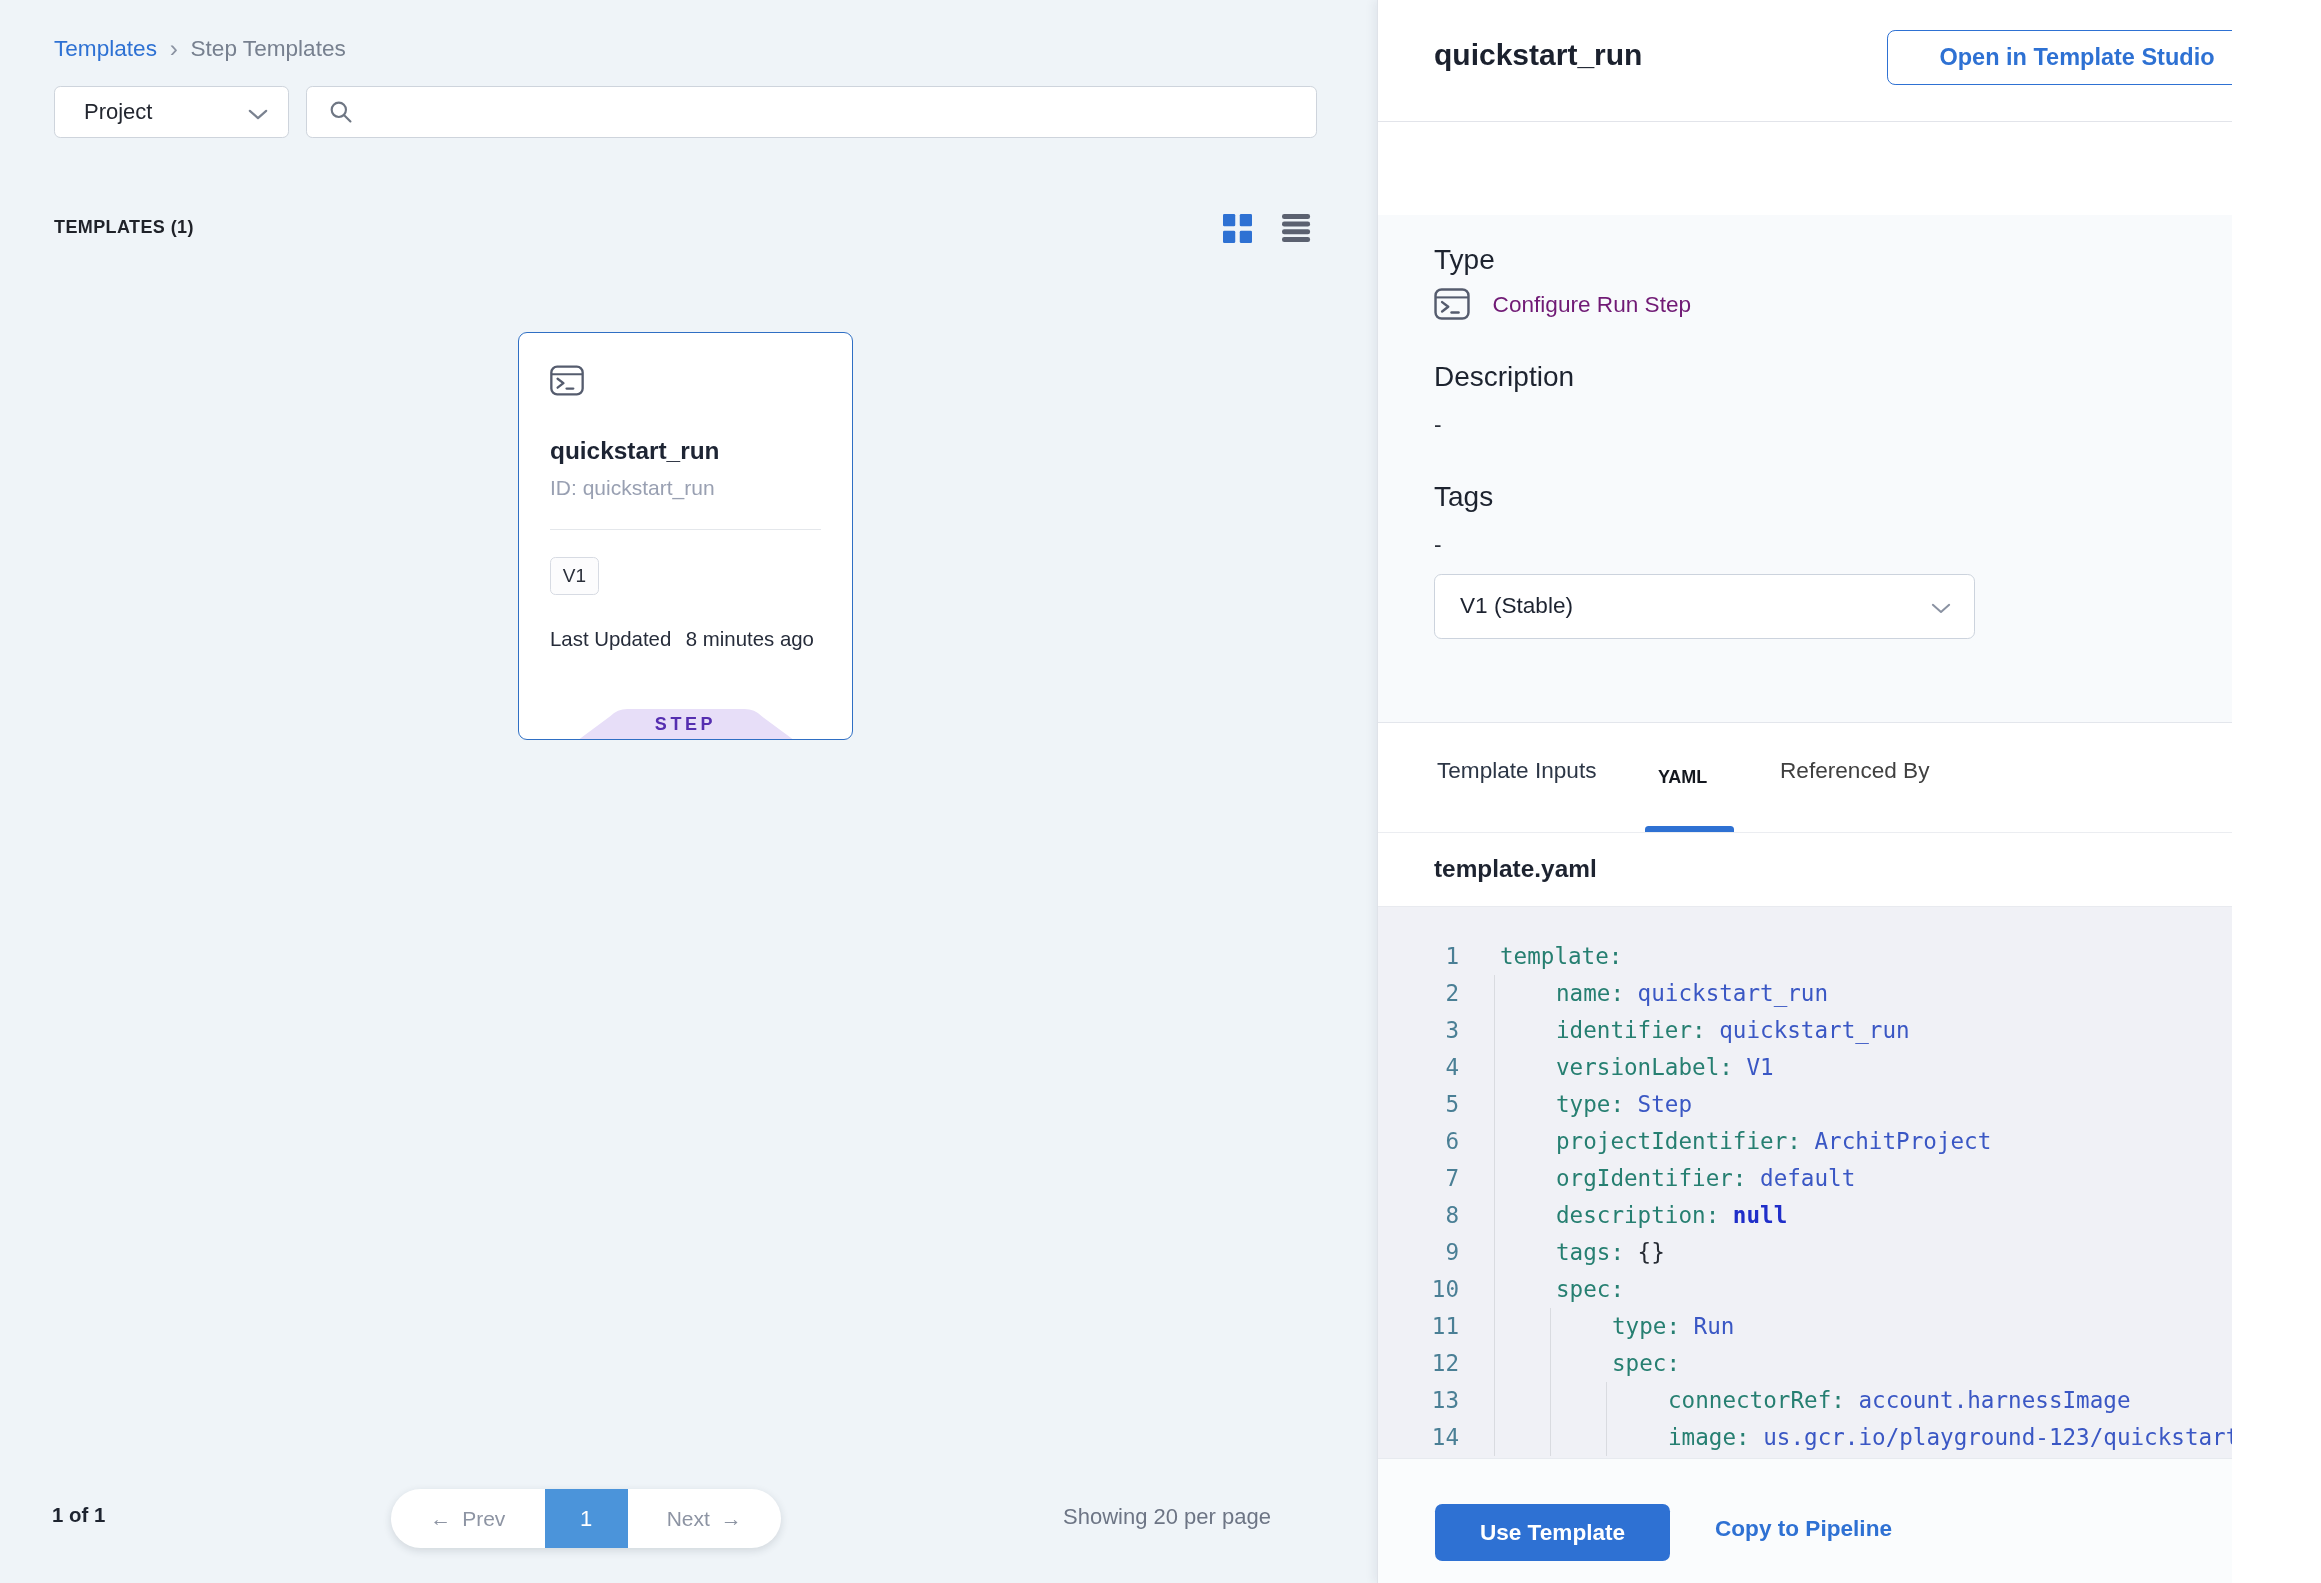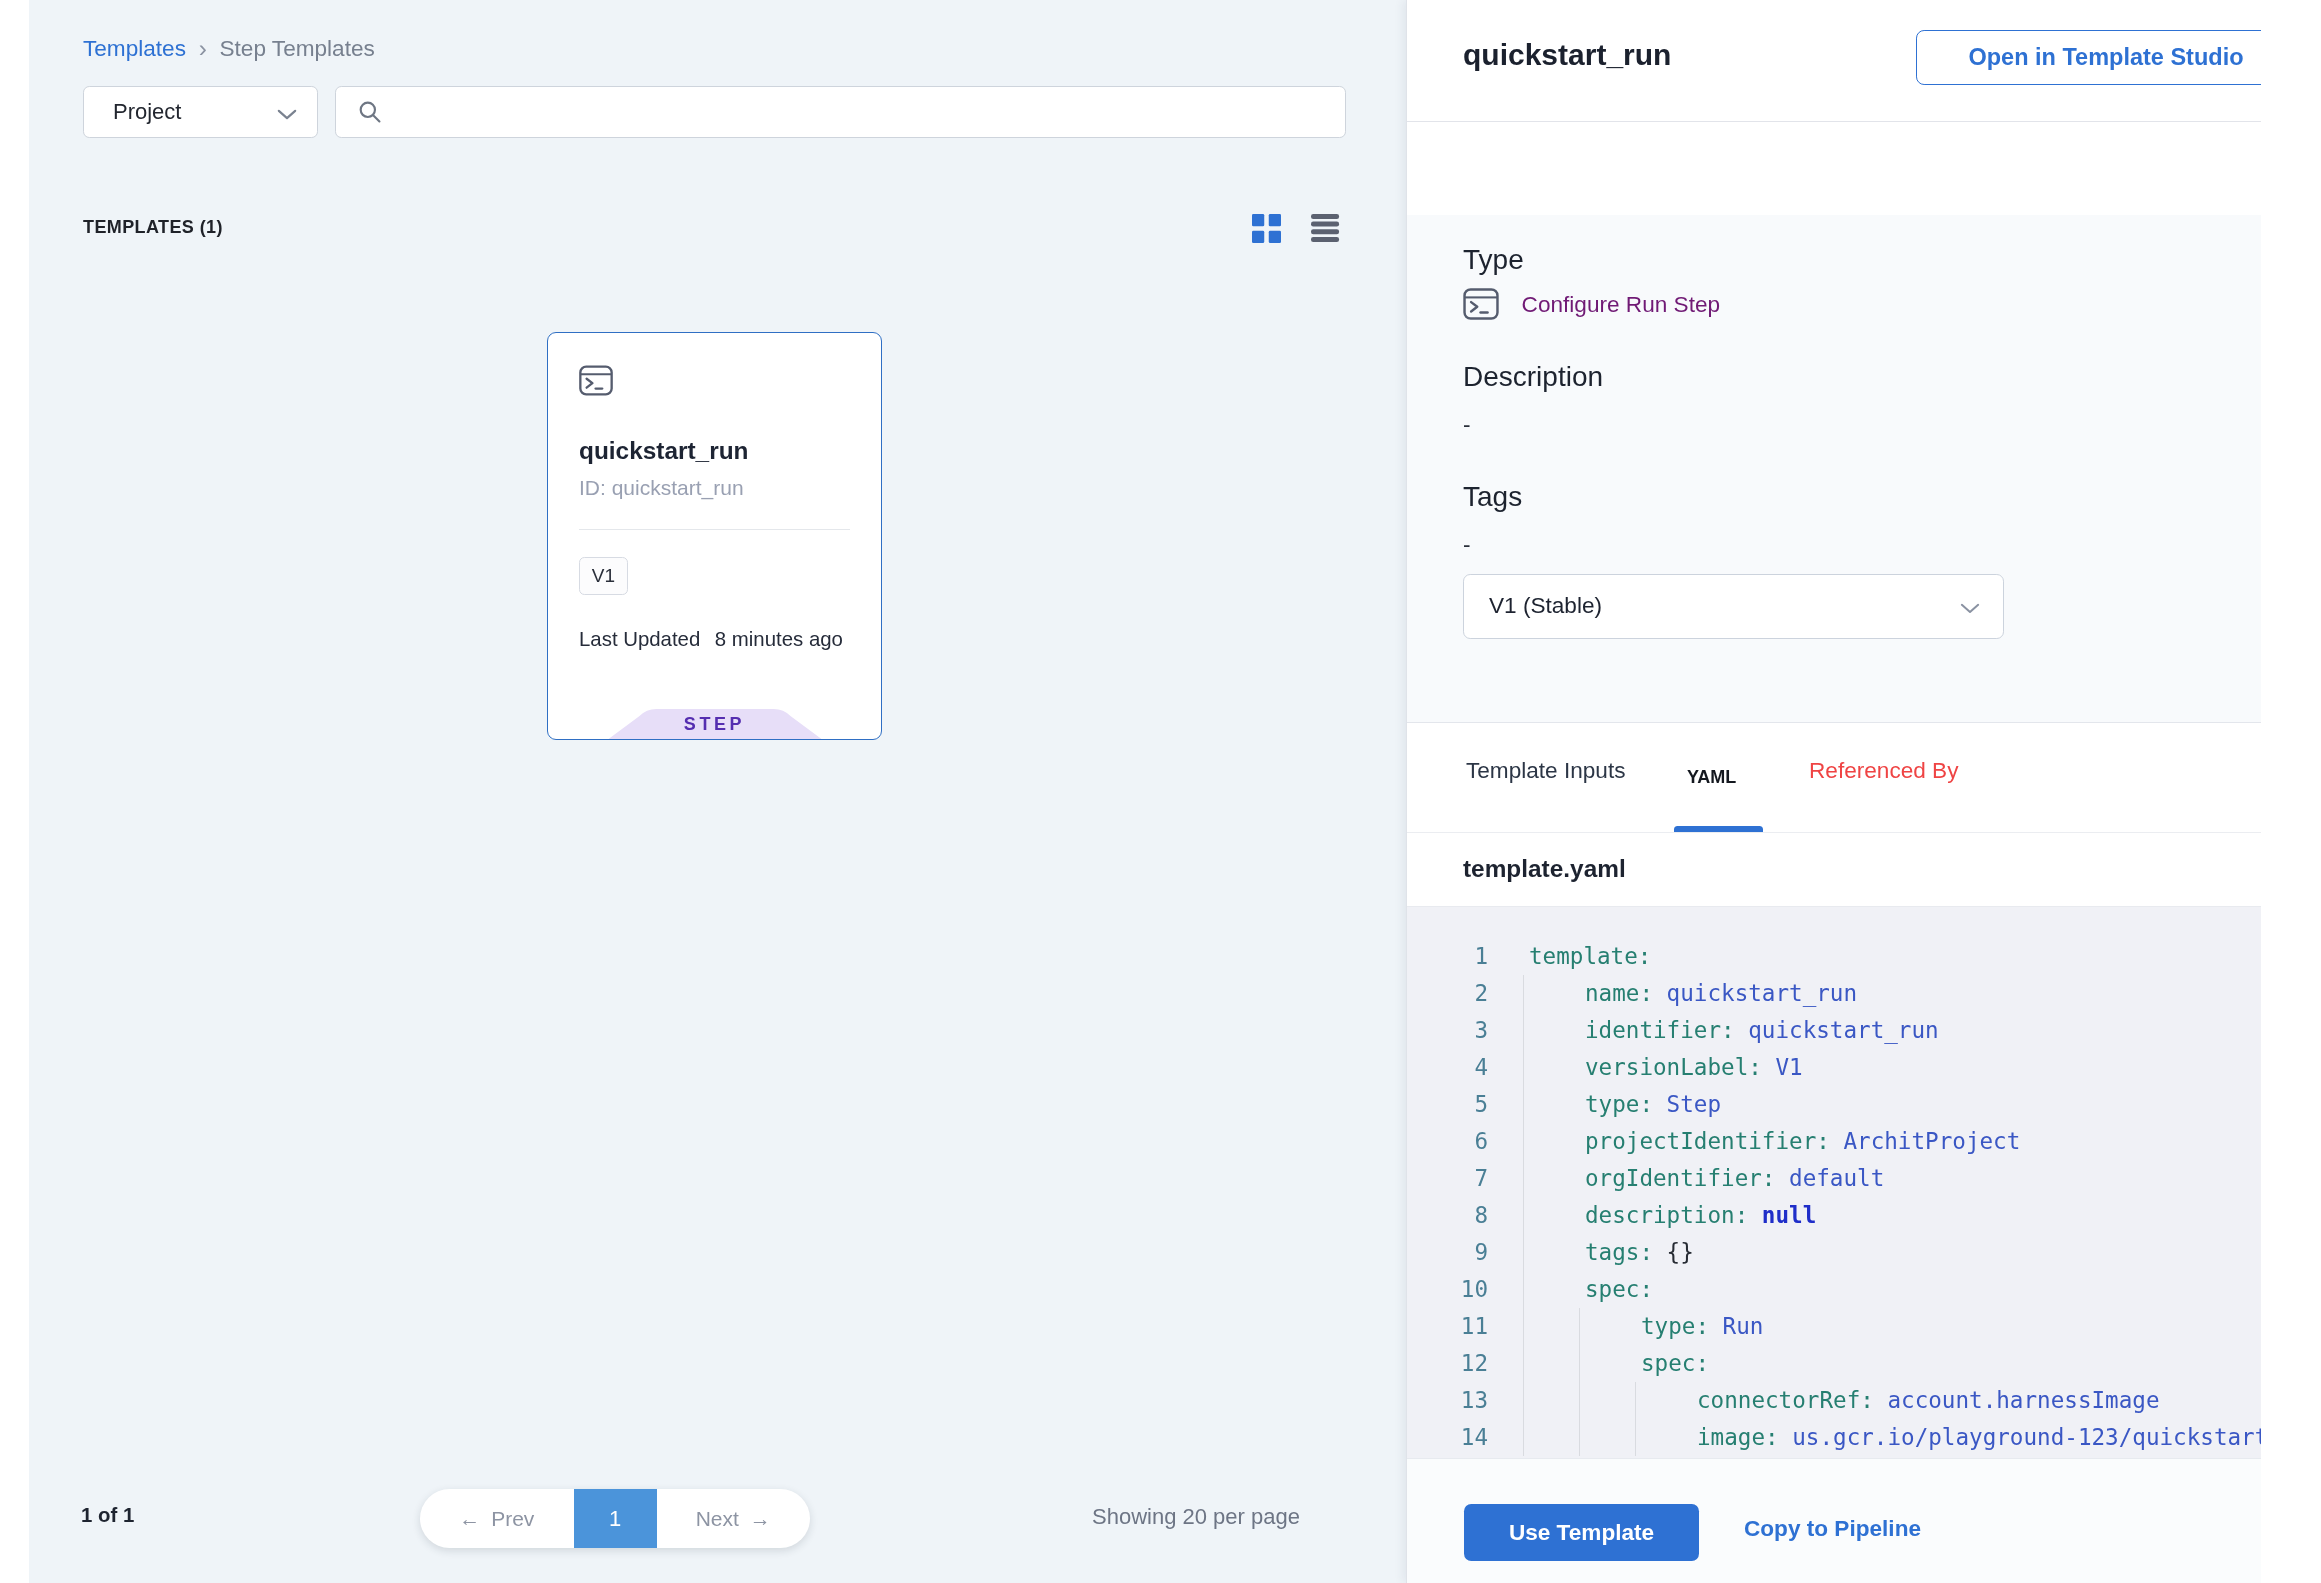--- a/index.html
+++ b/index.html
@@ -1,17 +1,17 @@
 <!DOCTYPE html>
 <html style="--primary-blue: #2e71d3; --pagination-active-blue: #4b94da; --card-border-blue: #2f6fc4; --step-badge-bg: #e7def8; --step-badge-text: #552eb0; --yaml-key-teal: #267f71; --yaml-value-blue: #3a57c4; --yaml-null-blue: #1f2ec9; --line-number-teal: #4a7f95; --left-bg: #eff4f8; --details-bg: #f8fafc; --code-bg: #f0f1f6;font-size:14.5px"><head>
 <meta charset="utf-8">
 <style>
   * { margin:0; padding:0; box-sizing:border-box; }
   html,body { width:2321px; height:1583px; font-family:"Liberation Sans","DejaVu Sans",sans-serif; }
-  .page { position:relative; width:2232px; height:1583px; overflow:hidden; background:var(--left-bg,#eff4f8);margin-left:29px; }
+  .page { position:relative; width:2232px; height:1583px; overflow:hidden; background:var(--left-bg,#eff4f8); }
 
   
   .left-panel { position:absolute; left:0; top:0; width:1377px; height:1583px; }
   .breadcrumb { position:absolute; left:54px; top:36px; font-size:22.6px; display:flex; align-items:center; gap:12.7px; }
   .crumb-link { color:var(--primary-blue,#2e71d3); cursor:pointer; }
   .crumb-sep { color:#8b93a2; font-size:24.4px; line-height:22.6px; }
   .crumb-current { color:#77808f; }
 
   .scope-select { position:absolute; left:54px; top:86px; width:235px; height:52px; background:#fff;
     border:1.4px solid #ced4dc; border-radius:6.3px; display:flex; align-items:center; cursor:pointer; }
@@ -77,21 +77,21 @@
   .d-value { margin-top:22px; font-size:22.6px; color:#2a2f3a; }
   .m44 { margin-top:40px; } .m50 { margin-top:45px; } .m42 { margin-top:38px; }
   .version-select { margin-top:16.3px; width:541px; height:65px; background:#fff; border:1.4px solid #ccd3dd;
     border-radius:7.2px; display:flex; align-items:center; position:relative; cursor:pointer; }
   .version-select .val { margin-left:25px; font-size:22.6px; color:#1d2330; }
   .version-select .chev { position:absolute; right:23.5px; top:27px; }
 
   .tabs2 { position:absolute; left:0; top:724px; width:100%; height:109px; background:#fff; border-bottom:0.9px solid #ebedf1; }
   .tab-inputs { position:absolute; left:59px; top:34px; font-size:22.6px; color:#2c3646; cursor:pointer; }
   .tab-yaml { position:absolute; left:280px; top:43px; font-size:18px; font-weight:bold; color:#14181f; cursor:pointer; }
-  .tab-refby { position:absolute; left:402px; top:34px; font-size:22.6px; color:#ef4444; cursor:pointer; }
+  .tab-refby { position:absolute; left:402px; top:34px; font-size:22.6px; color:#404040; cursor:pointer; }
   .tabs2-underline { position:absolute; left:267px; bottom:0; width:89px; height:6.3px;
     background:var(--primary-blue,#2e71d3); border-radius:3.6px 3.6px 0 0; }
 
   .yaml-file-header { position:absolute; left:0; top:833px; width:100%; height:74px; background:#fff;
     border-bottom:0.9px solid #e8eaef; }
   .yaml-file-name { position:absolute; left:56px; top:22px; font-size:24.4px; font-weight:bold; color:#1d2330; }
 
   .code { position:absolute; left:0; top:907px; width:100%; height:551px; background:var(--code-bg,#f0f1f6); }
   .code-inner { position:absolute; left:0; top:0; width:922px; height:100%; overflow:hidden; padding-top:31px; }
   .code-line { display:flex; line-height:37px; font-family:"DejaVu Sans Mono","Liberation Mono",monospace; font-size:22.6px; white-space:pre; }

